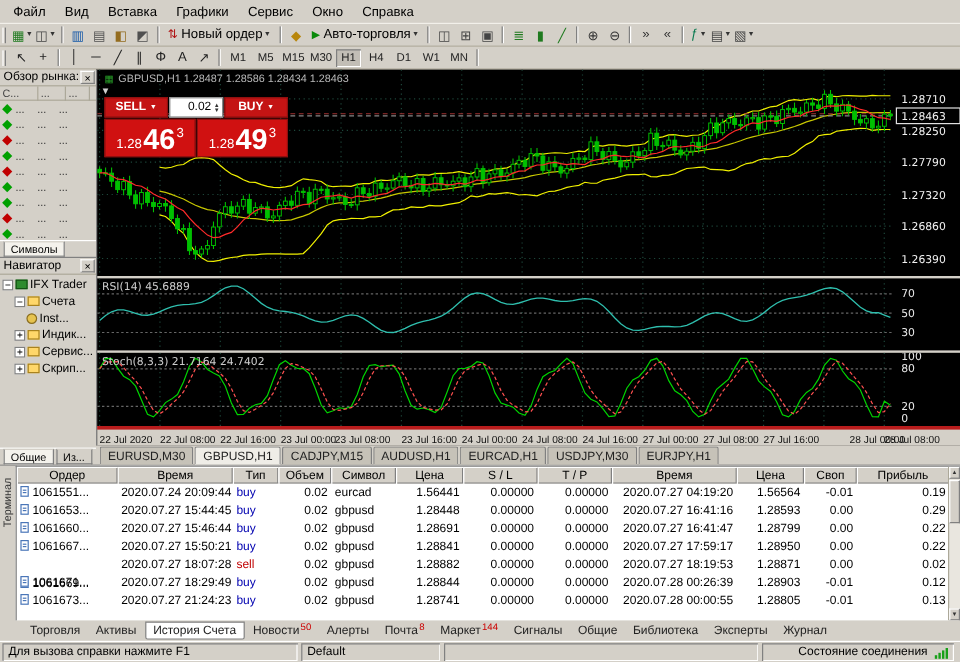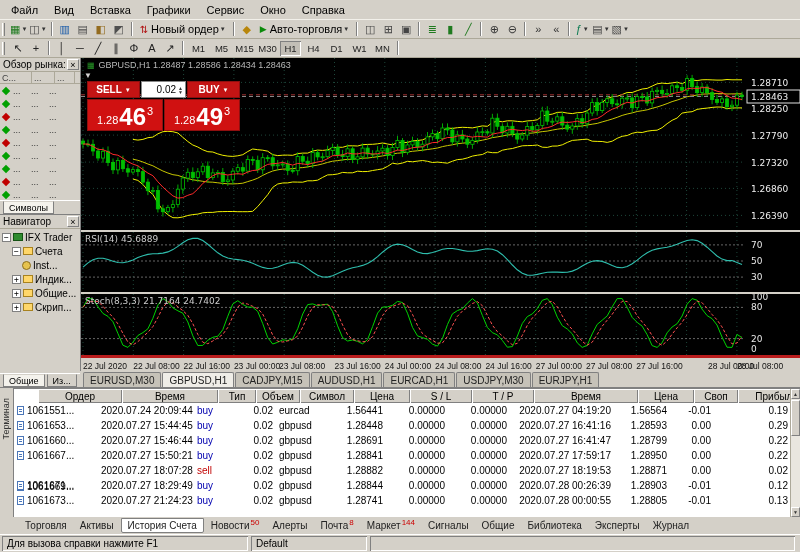--- a/index.html
+++ b/index.html
@@ -331,21 +331,21 @@
               <span>Inst...</span>
             </div>
             <div class="tree-row" style="padding-left: 12px;">
               <span class="expand">+</span>
               <span class="ico ico-folder"></span>
               <span>Индик...</span>
             </div>
             <div class="tree-row" style="padding-left: 12px;">
               <span class="expand">+</span>
               <span class="ico ico-folder"></span>
-              <span>Общие...</span>
+              <span>Сервис...</span>
             </div>
             <div class="tree-row" style="padding-left: 12px;">
               <span class="expand">+</span>
               <span class="ico ico-folder"></span>
               <span>Скрип...</span>
             </div>
           </div>
         <div class="panel-tabs" id="nav-tabs">
             <div class="ptab active">Общие</div>
             <div class="ptab">Из...</div>
@@ -771,21 +771,21 @@
         </div>
     </div>
   </div>
   <div class="terminal">
     <div class="term-side">
       <span>Терминал</span>
     </div>
     <div class="term-main">
       <div class="term-table" id="term-table">
           <div class="tt-head">
-            <div class="tt-hcell" style="width: 84px; margin-left: 24px;">Ордер</div>
+            <div class="tt-hcell" style="width: 84px;">Ордер</div>
             <div class="tt-hcell" style="width: 96px;">Время</div>
             <div class="tt-hcell" style="width: 38px;">Тип</div>
             <div class="tt-hcell" style="width: 44px;">Объем</div>
             <div class="tt-hcell" style="width: 54px;">Символ</div>
             <div class="tt-hcell" style="width: 56px;">Цена</div>
             <div class="tt-hcell" style="width: 62px;">S / L</div>
             <div class="tt-hcell" style="width: 62px;">T / P</div>
             <div class="tt-hcell" style="width: 104px;">Время</div>
             <div class="tt-hcell" style="width: 56px;">Цена</div>
             <div class="tt-hcell" style="width: 44px;">Своп</div>
@@ -937,13 +937,22 @@
           </div>
         </div>
     </div>
   </div>
 </div>
 
 <div class="statusbar">
   <div class="sb-seg sb-help">Для вызова справки нажмите F1</div>
   <div class="sb-seg sb-profile">Default</div>
   <div class="sb-seg sb-fill"></div>
+  <div class="sb-seg sb-conn">
+    <span>Состояние соединения</span>
+    <span class="bars">
+        <i></i>
+        <i></i>
+        <i></i>
+        <i></i>
+      </span>
+  </div>
 </div>
 
 </body></html>

